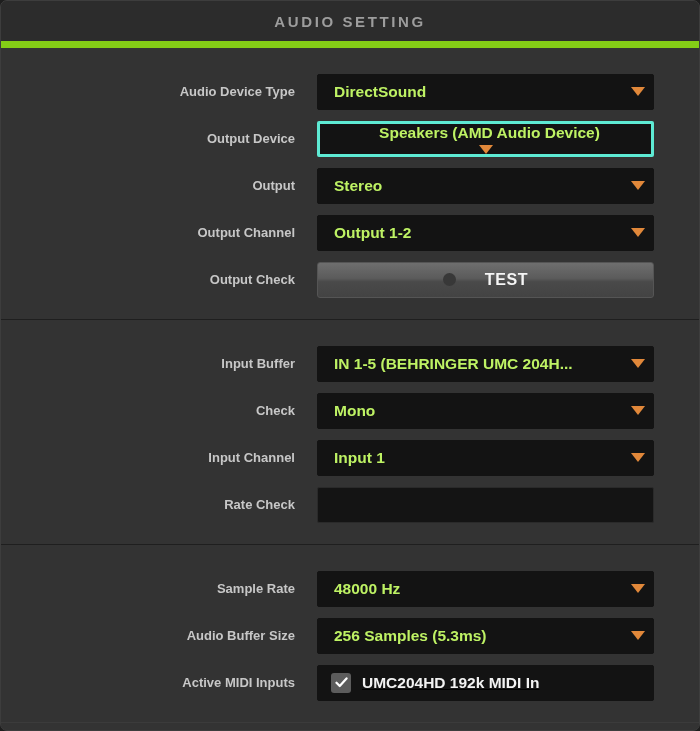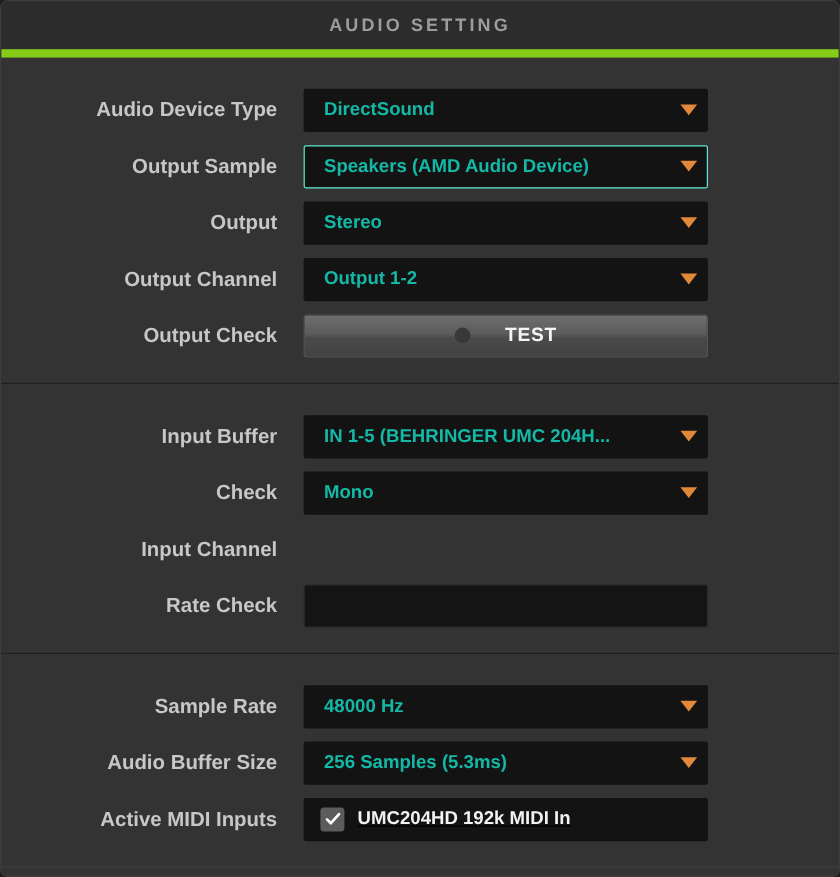--- a/index.html
+++ b/index.html
@@ -54,26 +54,26 @@
   .sec-2 { padding-top: 20px; padding-bottom: 16px; }
   .sec-3 { padding-top: 20px; padding-bottom: 16px; }
 
   
   .row {
     display: flex;
     align-items: center;
     height: 47px;
   }
   .row-label {
-    width: 252px;
+    width: 316px;
     text-align: right;
     padding-right: 22px;
     box-sizing: border-box;
     color: #c7c7c7;
-    font-size: 17px;
+    font-size: 13px;
     font-weight: bold;
     white-space: nowrap;
   }
 
   .field-wrap {
     width: 337px;
     height: 36px;
     position: relative;
   }
 
@@ -83,27 +83,28 @@
     inset: 0;
     background: #131313;
     border: 1px solid #131313;
     border-radius: 2px;
     display: flex;
     align-items: center;
     box-sizing: border-box;
     cursor: pointer;
   }
   .dropdown.focused {
-    border: 1px solid #5eead4;
+    border: 3px solid #5eead4;
+    flex-direction: column;
   }
   .dd-value {
     flex: 1 1 auto;
     padding-left: 16px;
     padding-right: 8px;
-    color: #14b8a6;
+    color: #bef264;
     font-size: 15.5px;
     font-weight: bold;
     white-space: nowrap;
     overflow: hidden;
   }
   .dd-arrow {
     flex: 0 0 auto;
     width: 30px;
     display: flex;
     align-items: center;
@@ -208,21 +209,21 @@
           <div class="field-wrap">
             <div class="dropdown">
               <span class="dd-value">DirectSound</span>
               <span class="dd-arrow">
                 <span class="tri"></span>
               </span>
             </div>
           </div>
         </div>
         <div class="row">
-          <div class="row-label">Output Sample</div>
+          <div class="row-label">Output Device</div>
           <div class="field-wrap">
             <div class="dropdown focused">
               <span class="dd-value">Speakers (AMD Audio Device)</span>
               <span class="dd-arrow">
                 <span class="tri"></span>
               </span>
             </div>
           </div>
         </div>
         <div class="row">
@@ -275,20 +276,28 @@
             <div class="dropdown">
               <span class="dd-value">Mono</span>
               <span class="dd-arrow">
                 <span class="tri"></span>
               </span>
             </div>
           </div>
         </div>
         <div class="row">
           <div class="row-label">Input Channel</div>
+          <div class="field-wrap">
+            <div class="dropdown">
+              <span class="dd-value">Input 1</span>
+              <span class="dd-arrow">
+                <span class="tri"></span>
+              </span>
+            </div>
+          </div>
         </div>
         <div class="row">
           <div class="row-label">Rate Check</div>
           <div class="field-wrap">
             <div class="meter"></div>
           </div>
         </div>
       </div>
       <div class="section sec-3">
         <div class="row">

